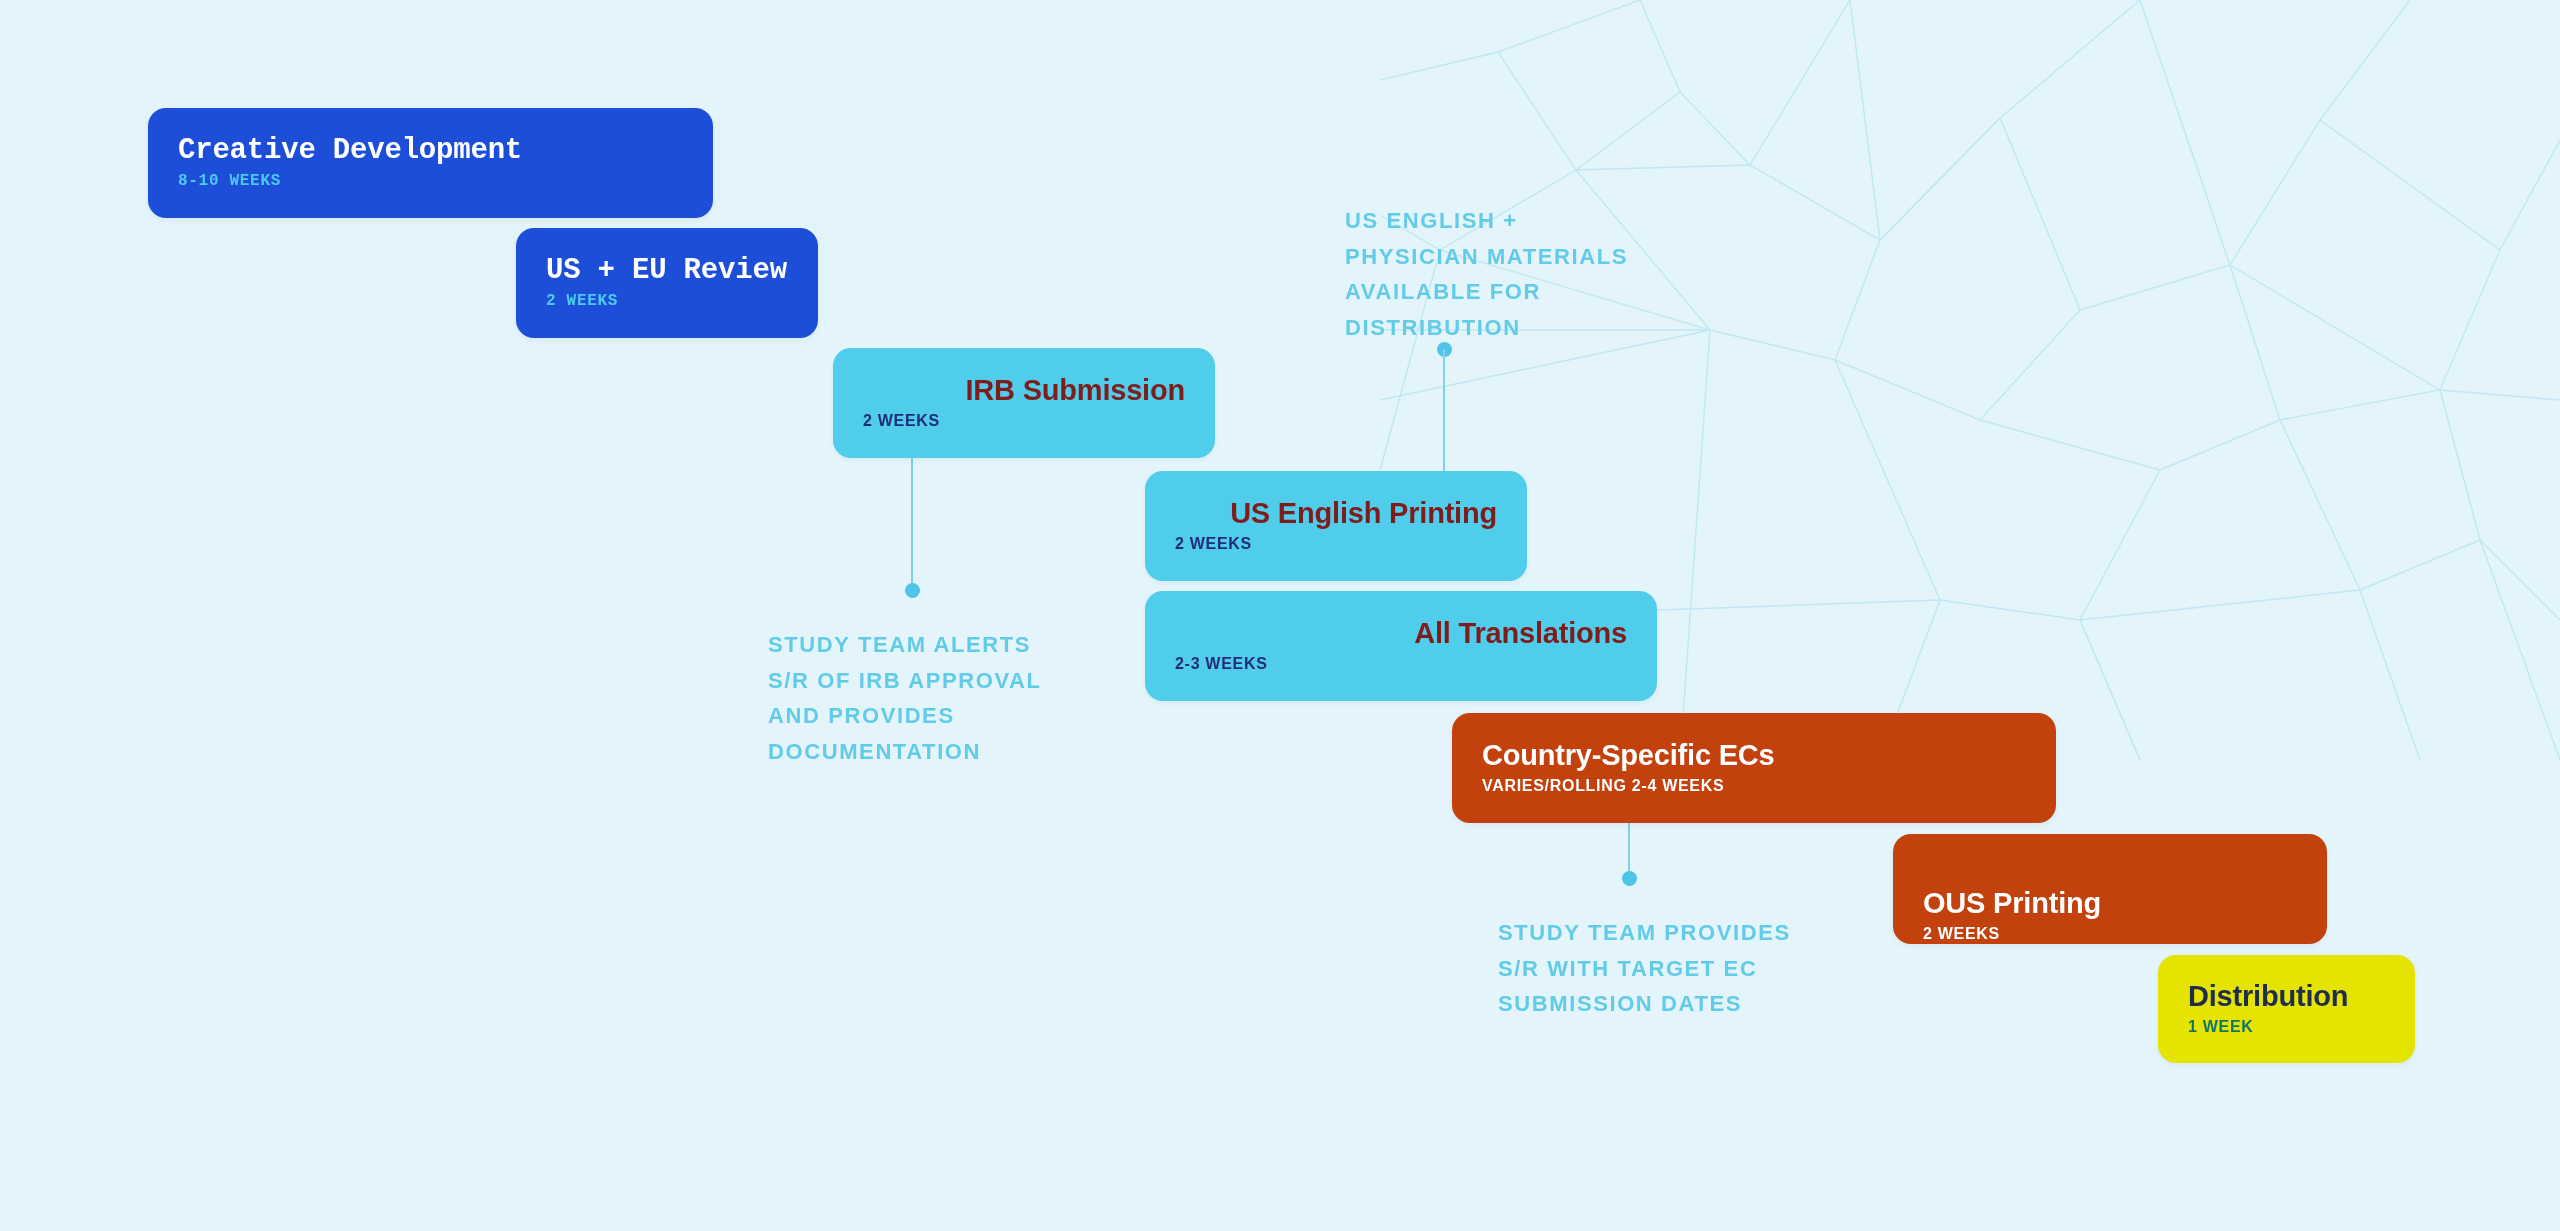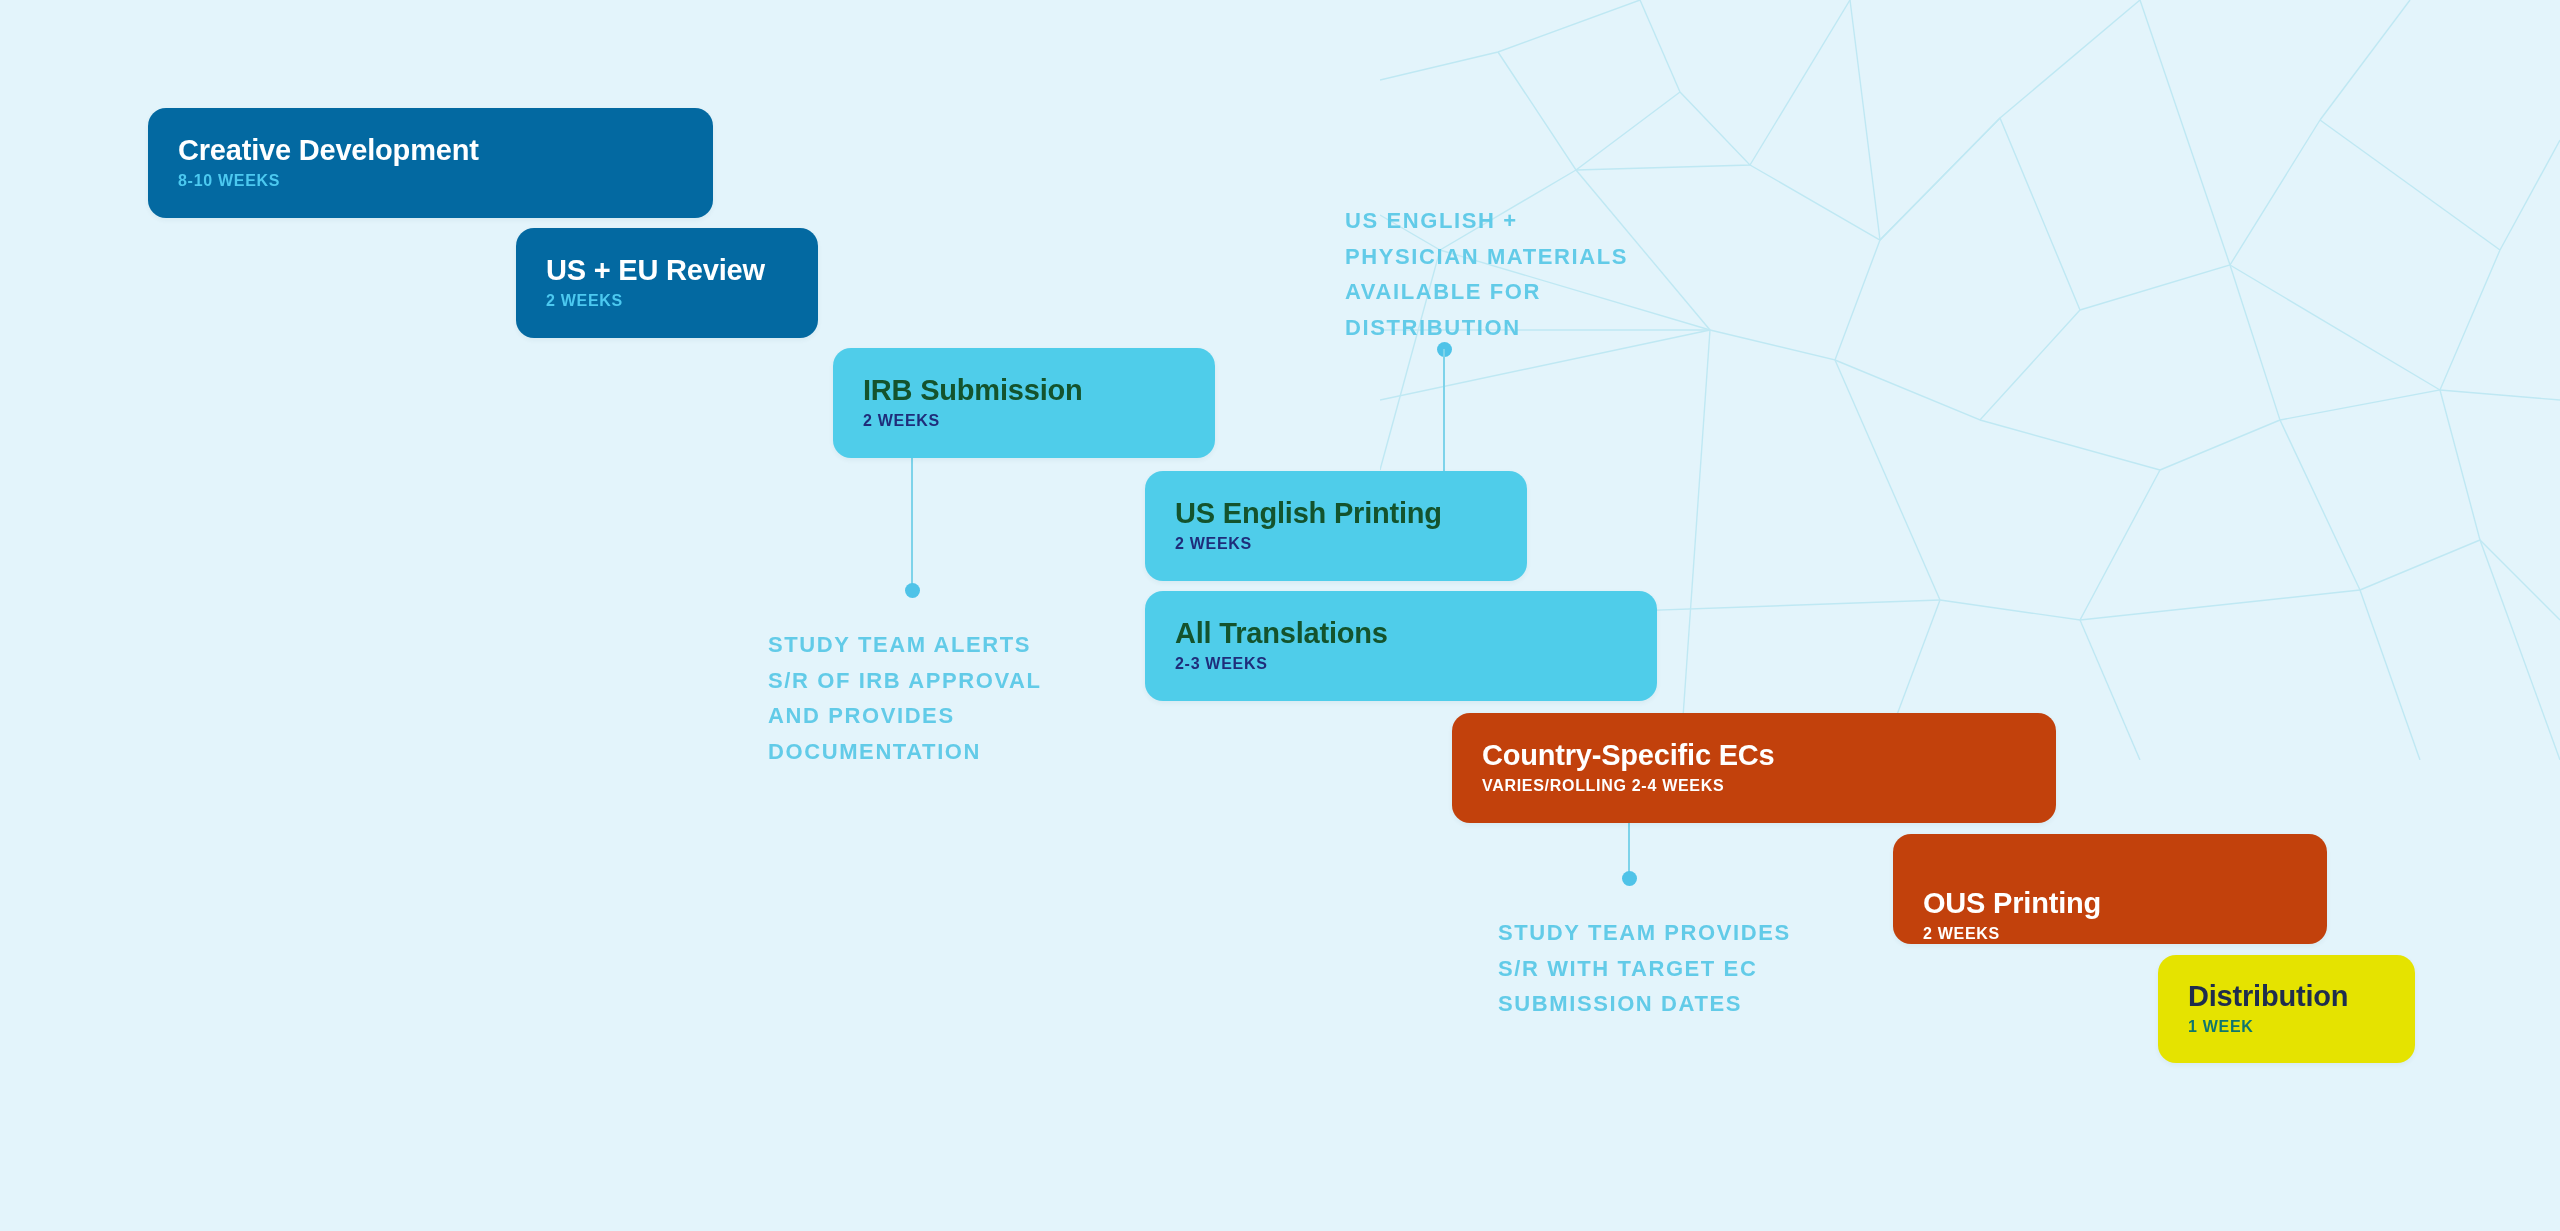--- a/index.html
+++ b/index.html
@@ -57,26 +57,26 @@
     font-size: 16px;
     font-weight: bold;
     line-height: 1.25;
     letter-spacing: 0.7px;
     text-transform: uppercase;
     white-space: nowrap;
     margin-top: 4px;
   }
 
   
-  .theme-navy      { background: #0369a1; }
+  .theme-navy      { background: #1d4ed8; font-family: Liberation Mono, monospace; }
   .theme-navy .title { color: #ffffff; }
   .theme-navy .dur   { color: #4cc9f0; }
 
   .theme-cyan      { background: #4fcdea; }
-  .theme-cyan .title { color: #14532d; }
+  .theme-cyan .title { color: #7f1d1d; text-align: right; }
   .theme-cyan .dur   { color: #1f2d7a; }
 
   .theme-orange      { background: #c2410c; }
   .theme-orange .title { color: #ffffff; }
   .theme-orange .dur   { color: #ffffff; }
 
   .theme-yellow      { background: #e5e300; }
   .theme-yellow .title { color: #1f2d4d; }
   .theme-yellow .dur   { color: #0f766e; }
 

